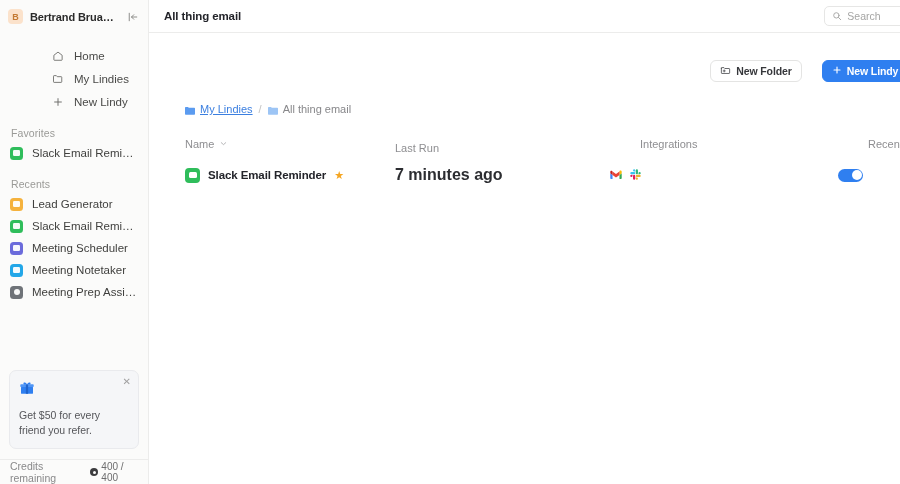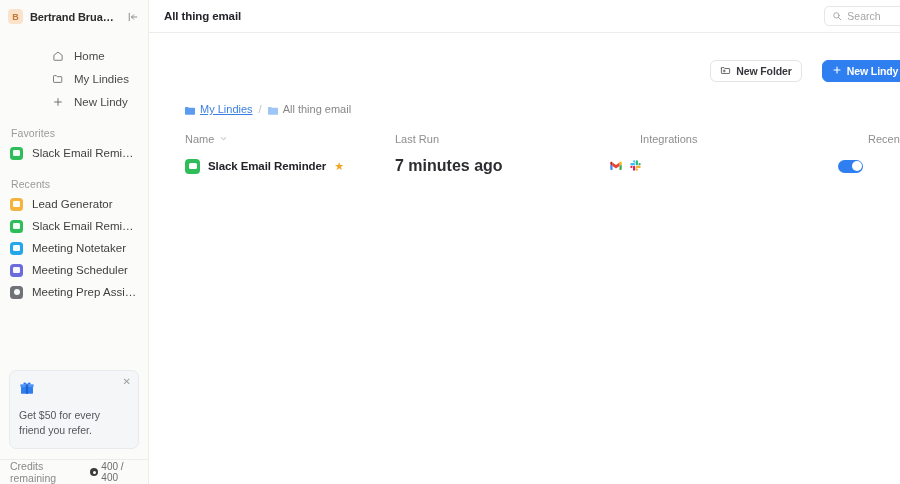--- a/index.html
+++ b/index.html
@@ -143,21 +143,21 @@
   .crumb-link { color: #3b7fe0; text-decoration: underline; cursor: pointer; font-weight: 500; }
   .crumb-cur { color: #87878a; }
   .crumb-sep { color: #c3c3c3; font-size: 11px; }
   .folder-ic { width: 10px; height: 9px; flex: 0 0 auto; }
 
   .thead {
     display: flex; align-items: center;
     margin-top: 18px; font-size: 11px; color: #8e8e91;
   }
   .th-name { width: 210px; display: flex; align-items: center; gap: 5px; cursor: pointer; }
-  .th-run { width: 215px; }
+  .th-run { width: 215px; margin-top: 9px; }
   .th-int { width: 228px; margin-left: 30px; }
   .th-en { flex: 1 1 auto; }
 
   .row {
     display: flex; align-items: center;
     height: 30px; margin-top: 6px; cursor: pointer;
   }
   .c-name { width: 210px; display: flex; align-items: center; gap: 8px; }
   .row-ic {
     width: 15px; height: 15px; border-radius: 4px;
@@ -233,26 +233,26 @@
     <div class="sb-section">Recents</div>
     <div class="lindy-item">
       <span class="app-ic" style="background:#f5b23d"></span>
       <span class="lindy-label">Lead Generator</span>
     </div>
     <div class="lindy-item">
       <span class="app-ic" style="background:#2fbd5b"></span>
       <span class="lindy-label">Slack Email Reminder</span>
     </div>
     <div class="lindy-item">
+      <span class="app-ic" style="background:#6b6bdb"></span>
+      <span class="lindy-label">Meeting Scheduler</span>
+    </div>
+    <div class="lindy-item">
       <span class="app-ic" style="background:#23a7e8"></span>
       <span class="lindy-label">Meeting Notetaker</span>
-    </div>
-    <div class="lindy-item">
-      <span class="app-ic" style="background:#6b6bdb"></span>
-      <span class="lindy-label">Meeting Scheduler</span>
     </div>
     <div class="lindy-item">
       <span class="app-ic round" style="background:#6f7378"></span>
       <span class="lindy-label">Meeting Prep Assistant</span>
     </div>
 
     <div class="sb-spacer"></div>
 
     <div class="promo">
       <div class="promo-close">✕</div>

